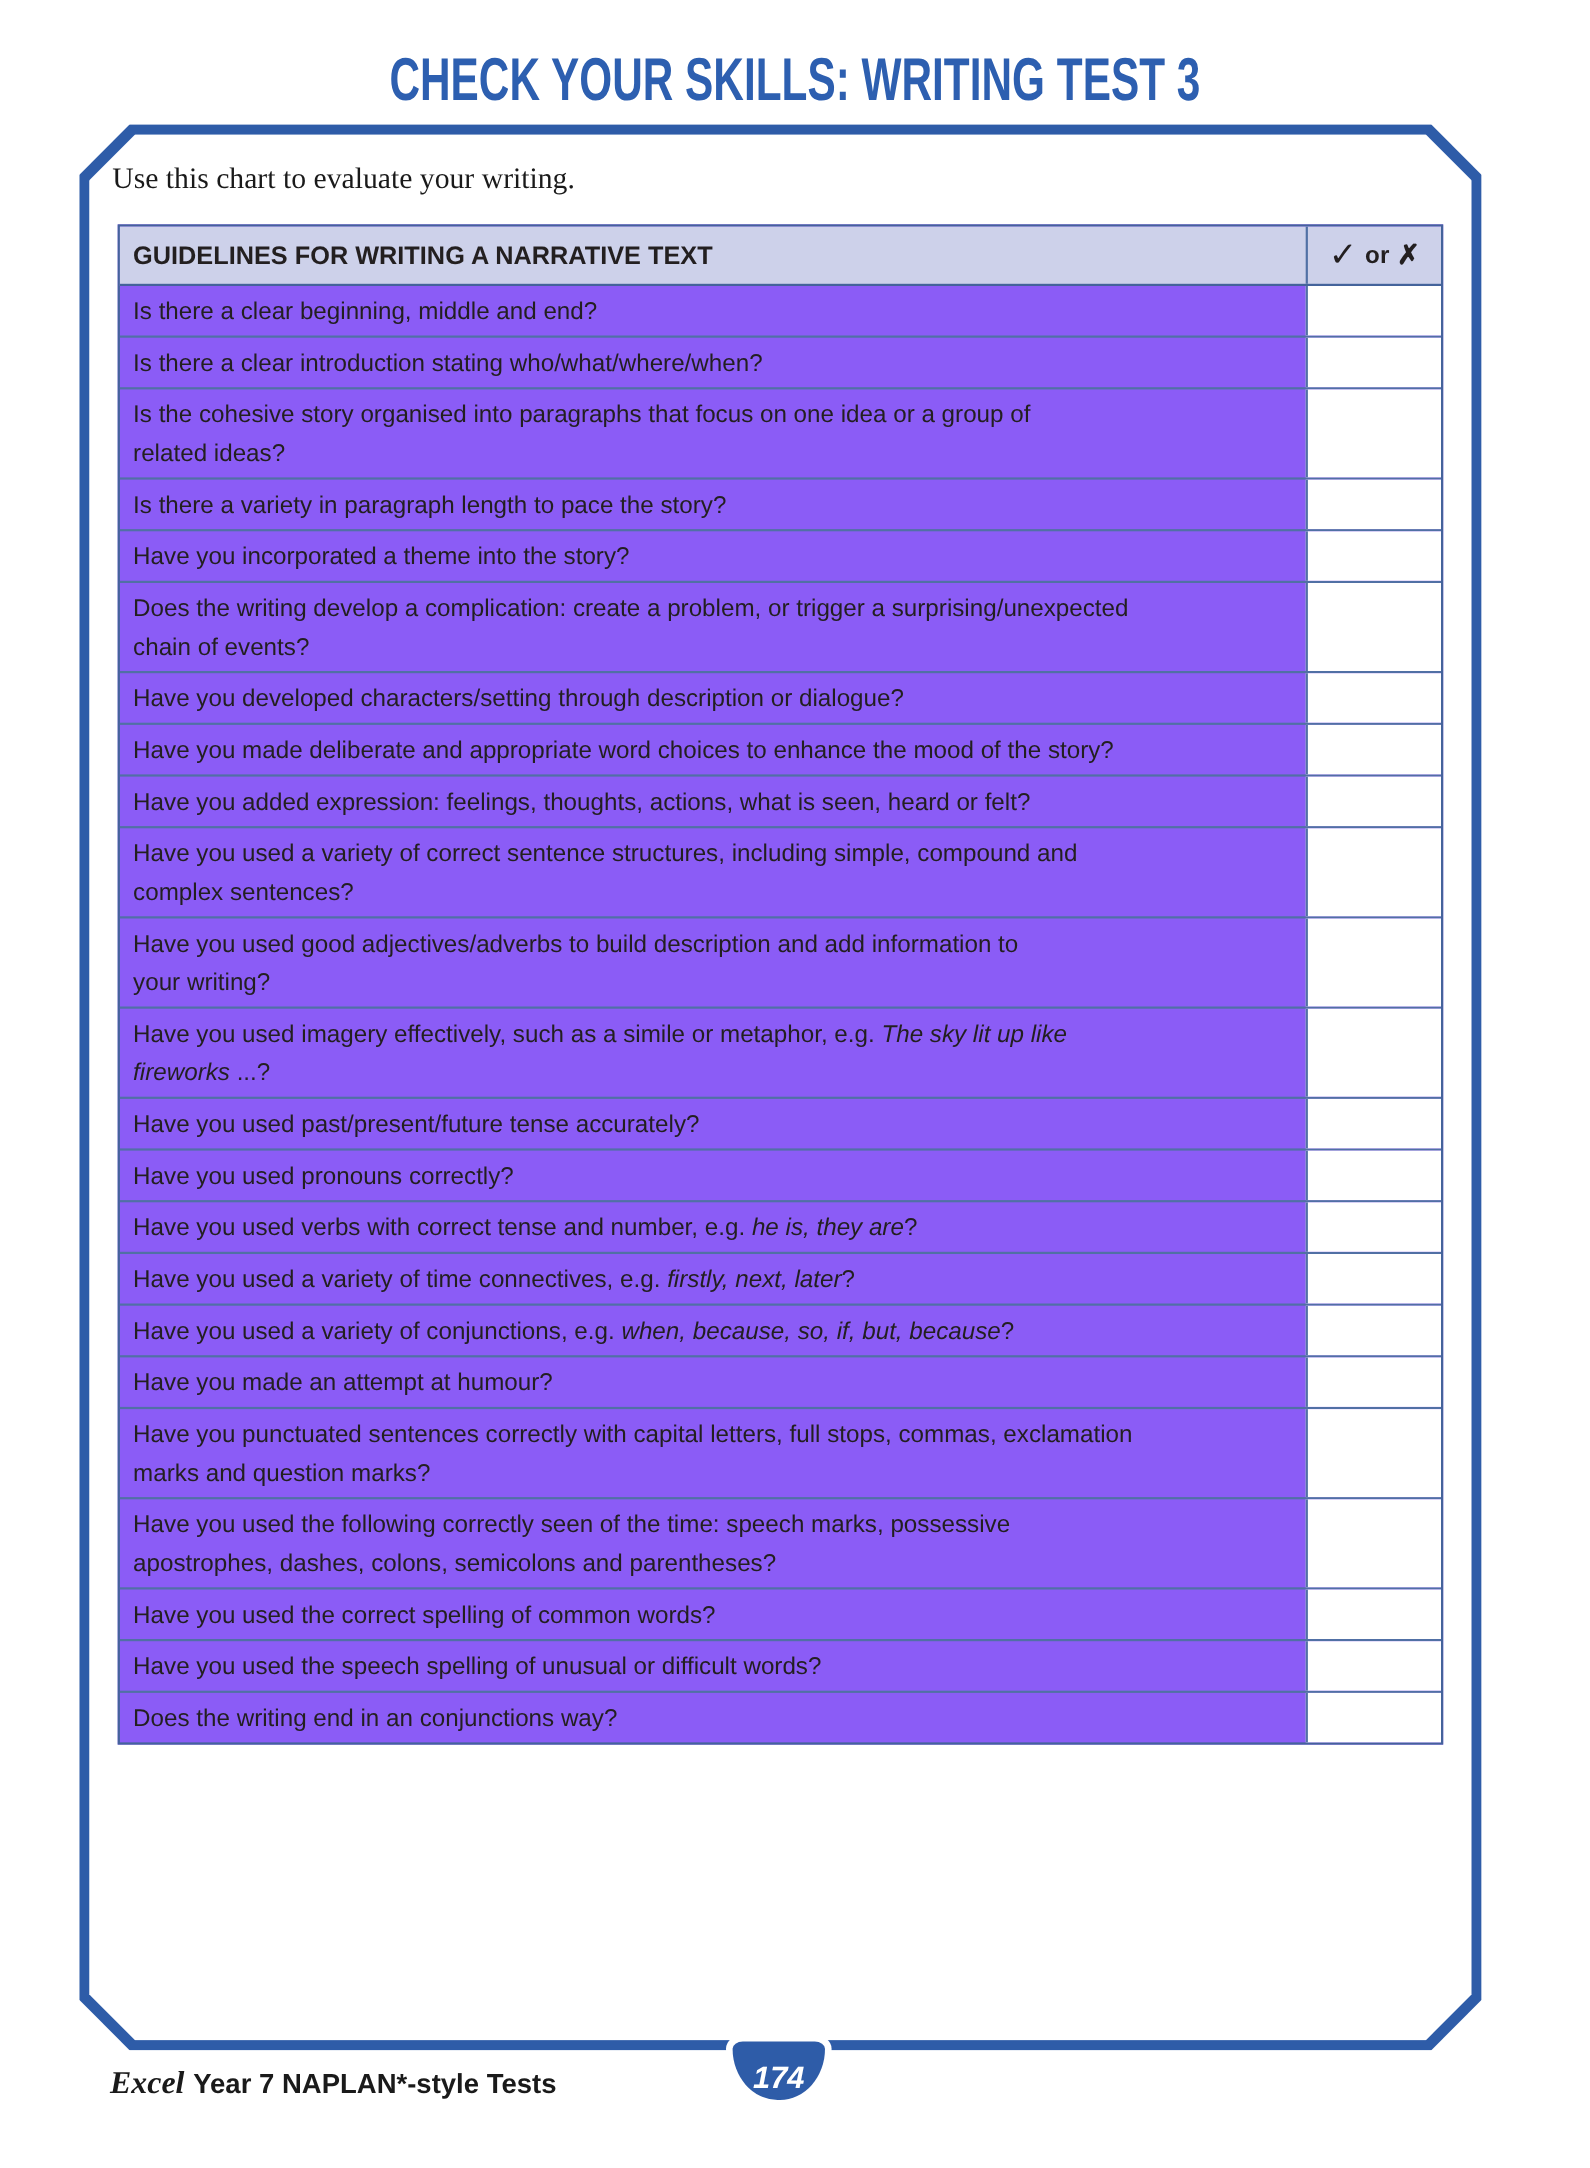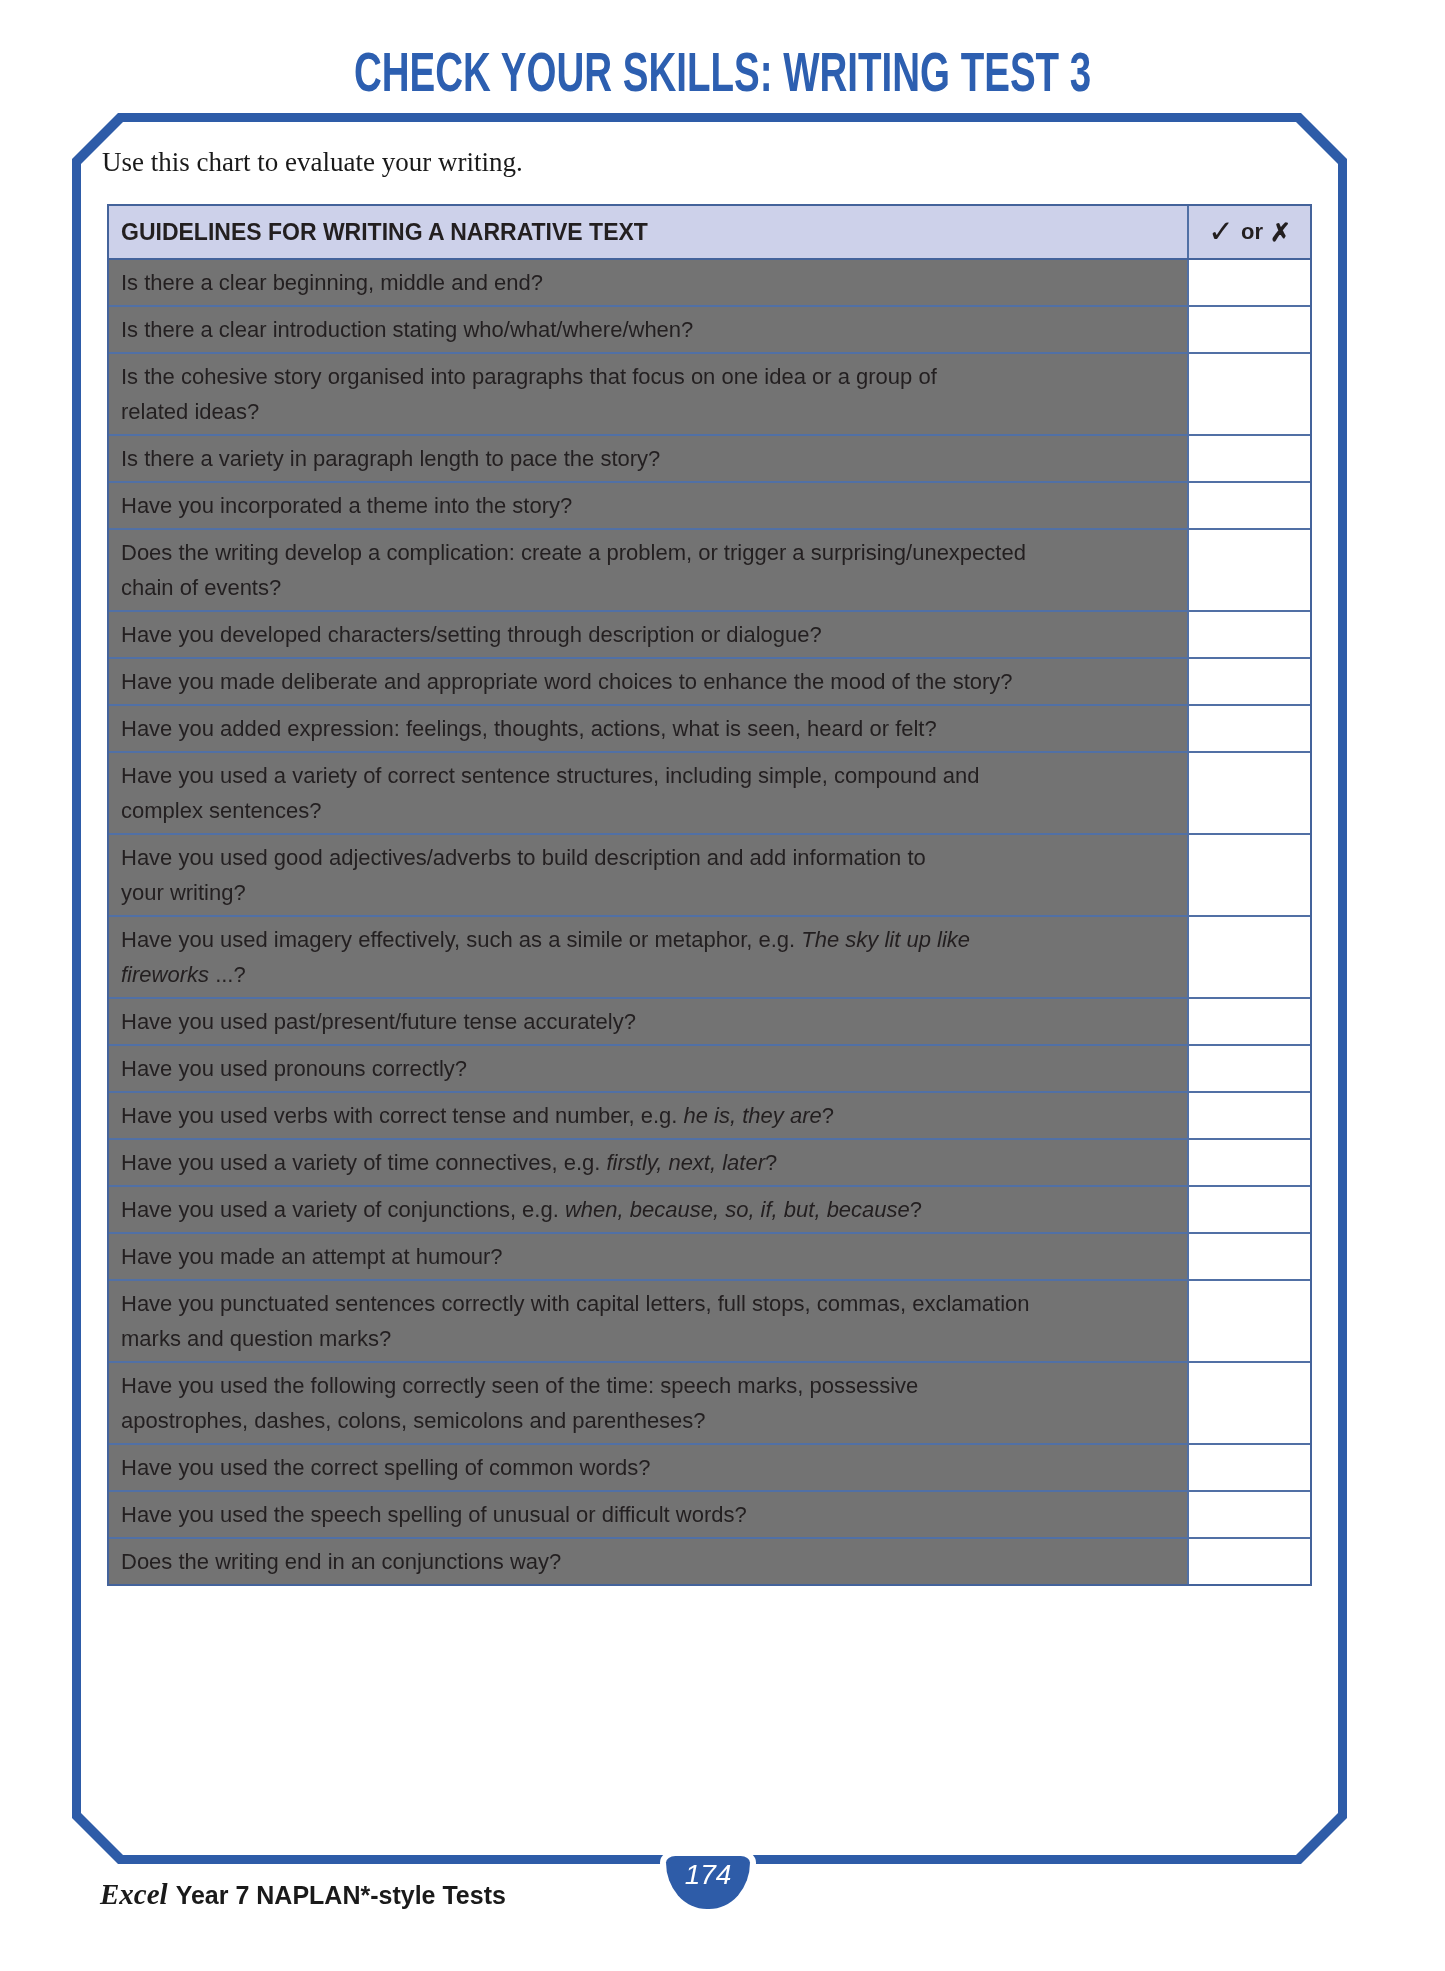--- a/index.html
+++ b/index.html
@@ -37,21 +37,21 @@
   .intro {
     position:absolute; left:21px; top:24px; margin:0;
     font-family:"Liberation Serif", serif; font-size:27px; line-height:32px;
     color:#1a1a1a;
   }
 
   
   .checklist {
     position:absolute; left:26px; top:82px; width:1205px;
     border:2px solid #44639b; box-sizing:border-box;
-    background:#737373;
+    background:#8b5cf6;
   }
   .thead {
     display:flex; background:#cdd1ea; border-bottom:2px solid #44639b;
   }
   .th-q {
     flex:1; font-weight:bold; font-size:23px; line-height:28px;
     padding:12px 0 12px 12px; box-sizing:border-box;
   }
   .th-t {
     width:123px; border-left:2px solid #5170a5; box-sizing:border-box;
@@ -72,22 +72,22 @@
     width:123px; border-left:2px solid #5170a5; box-sizing:border-box;
     background:#ffffff;
   }
 
   
   .badge {
     position:absolute; left:666px; top:1856px; width:84px; height:53px;
     background:#2e5ca8; box-shadow:0 0 0 6px #ffffff;
     border-radius:10px 10px 44px 44px / 7px 7px 50px 50px;
     display:flex; justify-content:center; align-items:flex-start;
-    color:#ffffff; font-weight:normal; font-style:italic; font-size:28px;
-    padding-top:3px; box-sizing:border-box; z-index:5;
+    color:#ffffff; font-weight:bold; font-style:italic; font-size:28px;
+    padding-top:17px; box-sizing:border-box; z-index:5;
   }
   .footer {
     position:absolute; left:100px; top:1878px;
     font-size:25px; font-weight:bold; line-height:32px; color:#1a1a1a;
   }
   .footer .brand {
     font-family:"Liberation Serif", serif; font-style:italic;
     font-weight:bold; font-size:29px; margin-right:8px;
   }
 </style>

